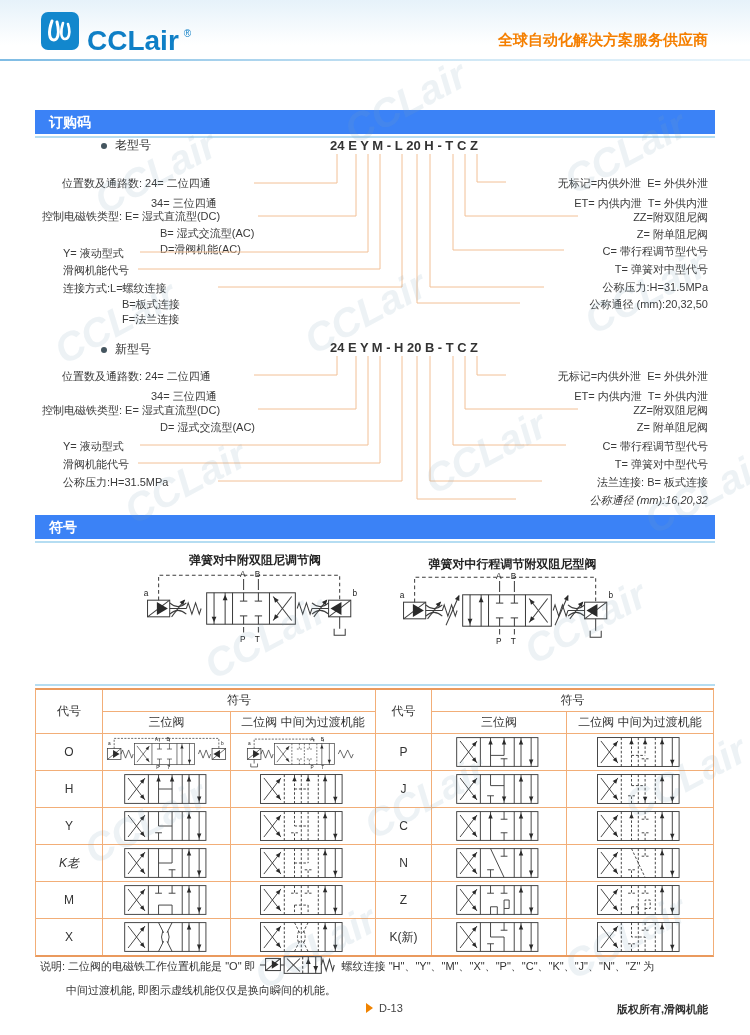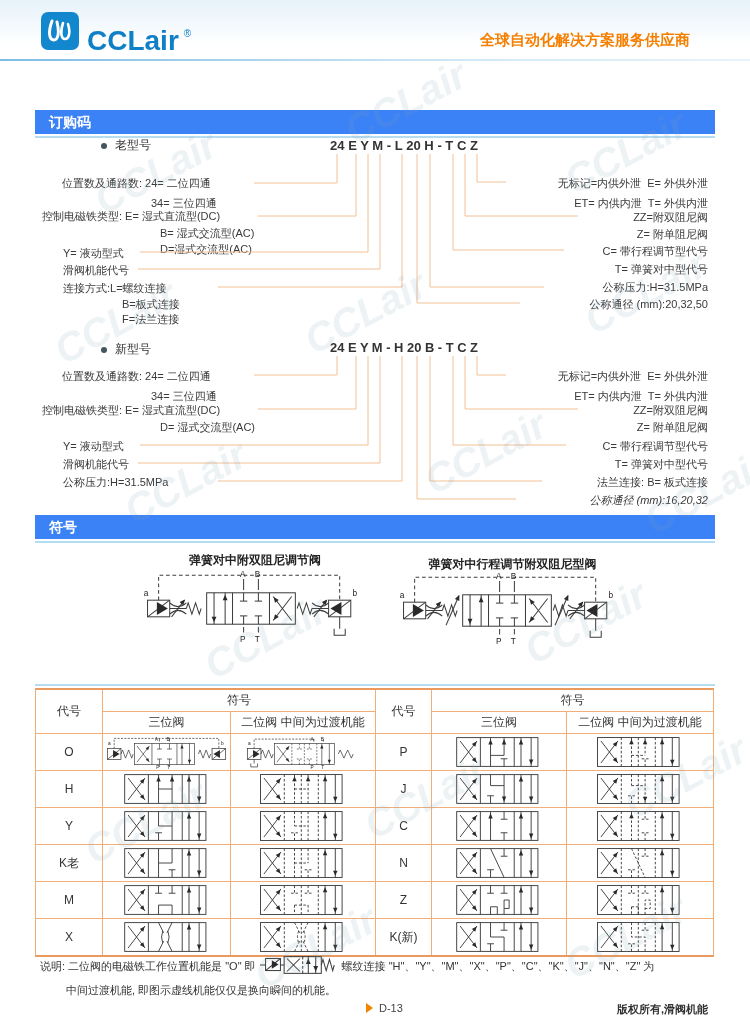--- a/index.html
+++ b/index.html
@@ -6,21 +6,21 @@
   .page{position:relative;width:750px;height:1035px;background:#fff;overflow:hidden;
         font-family:"Liberation Sans",sans-serif;}
   
   .header{position:absolute;left:0;top:0;width:750px;height:60px;
           background:linear-gradient(180deg,#e6f2fa 0%,#ffffff 75%);}
   .headrule{position:absolute;left:0;top:59px;width:750px;height:2px;
             background:linear-gradient(90deg,#7fbce4,#cfe7f5 60%,#e8f4fb);}
   .logo{position:absolute;left:40px;top:11px;display:flex;align-items:flex-end;gap:7px;}
   .logotext{font-size:28px;font-weight:bold;color:#0f7fc6;line-height:0.95;letter-spacing:0px;}
   .reg{font-size:10px;color:#0f7fc6;position:relative;top:-16px;left:-2px;}
-  .slogan{position:absolute;right:60px;top:31px;font-size:15px;font-weight:bold;color:#f57f00;}
+  .slogan{position:absolute;right:42px;top:31px;font-size:15px;font-weight:bold;color:#f57f00;}
   
   .secbar{position:absolute;left:35px;width:666px;height:24px;background:#3b82f6;color:#fff;
           font-size:14px;font-weight:bold;line-height:24px;padding-left:14px;}
   .secline{position:absolute;left:35px;width:680px;height:2px;background:#b5ddf2;}
   
   .lab{position:absolute;font-size:11px;color:#3a3a3a;white-space:pre;z-index:1;}
   .rlab{position:absolute;right:42px;font-size:11px;color:#3a3a3a;white-space:pre;z-index:1;}
   .bullet{position:absolute;display:flex;align-items:center;gap:8px;font-size:12px;color:#333;z-index:1;}
   .bullet i{width:6px;height:6px;border-radius:50%;background:#44555f;display:block;}
   .overlay{position:absolute;left:0;top:0;z-index:2;pointer-events:none;}
@@ -595,21 +595,21 @@
             <line x1="54" y1="12" x2="62" y2="12"></line>
             <line x1="58" y1="37" x2="58" y2="28"></line>
             <line x1="54" y1="28" x2="62" y2="28"></line>
           </g>
           <line x1="78" y1="3" x2="78" y2="37"></line>
           <line x1="90" y1="3" x2="90" y2="37"></line>
           <polygon class="f" points="0,-1 -2.6,5 2.6,5" transform="translate(78,6) rotate(0.0)"></polygon>
           <polygon class="f" points="0,-1 -2.6,5 2.6,5" transform="translate(90,34) rotate(180.0)"></polygon>
         </svg>
       </div>
-      <div class="tc" style="grid-area: 6 / 1 / 7 / 2;">K老</div>
+      <div class="tc" style="grid-area: 6 / 1 / 7 / 2; font-style: italic;">K老</div>
       <div class="tc" style="grid-area: 6 / 2 / 7 / 3;">
         <svg class="vg" width="88" height="34" viewBox="0 0 104 40">
           <rect x="2" y="3" width="96" height="34"></rect>
           <line x1="30" y1="3" x2="30" y2="37"></line>
           <line x1="70" y1="3" x2="70" y2="37"></line>
           <line x1="6" y1="33" x2="26" y2="7"></line>
           <line x1="6" y1="7" x2="26" y2="33"></line>
           <polygon class="f" points="0,-1 -2.6,5 2.6,5" transform="translate(25,8.3) rotate(37.6)"></polygon>
           <polygon class="f" points="0,-1 -2.6,5 2.6,5" transform="translate(25,31.7) rotate(142.4)"></polygon>
           <g>
@@ -931,21 +931,21 @@
   <div class="pagenum">
     <i></i>
     <span>D-13</span>
   </div>
   <div class="copyright">版权所有,滑阀机能</div>
 
 <div class="lab" style="left:62px;top:176px;">位置数及通路数: 24= 二位四通</div>
     <div class="lab" style="left:151px;top:196px;">34= 三位四通</div>
     <div class="lab" style="left:42px;top:209px;">控制电磁铁类型: E= 湿式直流型(DC)</div>
     <div class="lab" style="left:160px;top:226px;">B= 湿式交流型(AC)</div>
-    <div class="lab" style="left:160px;top:242px;">D=湿式交流型(AC)</div>
+    <div class="lab" style="left:160px;top:242px;">D=滑阀机能(AC)</div>
     <div class="lab" style="left:63px;top:246px;">Y= 液动型式</div>
     <div class="lab" style="left:63px;top:263px;">滑阀机能代号</div>
     <div class="lab" style="left:63px;top:281px;">连接方式:L=螺纹连接</div>
     <div class="lab" style="left:122px;top:297px;">B=板式连接</div>
     <div class="lab" style="left:122px;top:312px;">F=法兰连接</div>
     <div class="rlab" style="top:176px;">无标记=内供外泄  E= 外供外泄</div>
     <div class="rlab" style="top:196px;">ET= 内供内泄  T= 外供内泄</div>
     <div class="rlab" style="top:210px;">ZZ=附双阻尼阀</div>
     <div class="rlab" style="top:227px;">Z= 附单阻尼阀</div>
     <div class="rlab" style="top:244px;">C= 带行程调节型代号</div>

